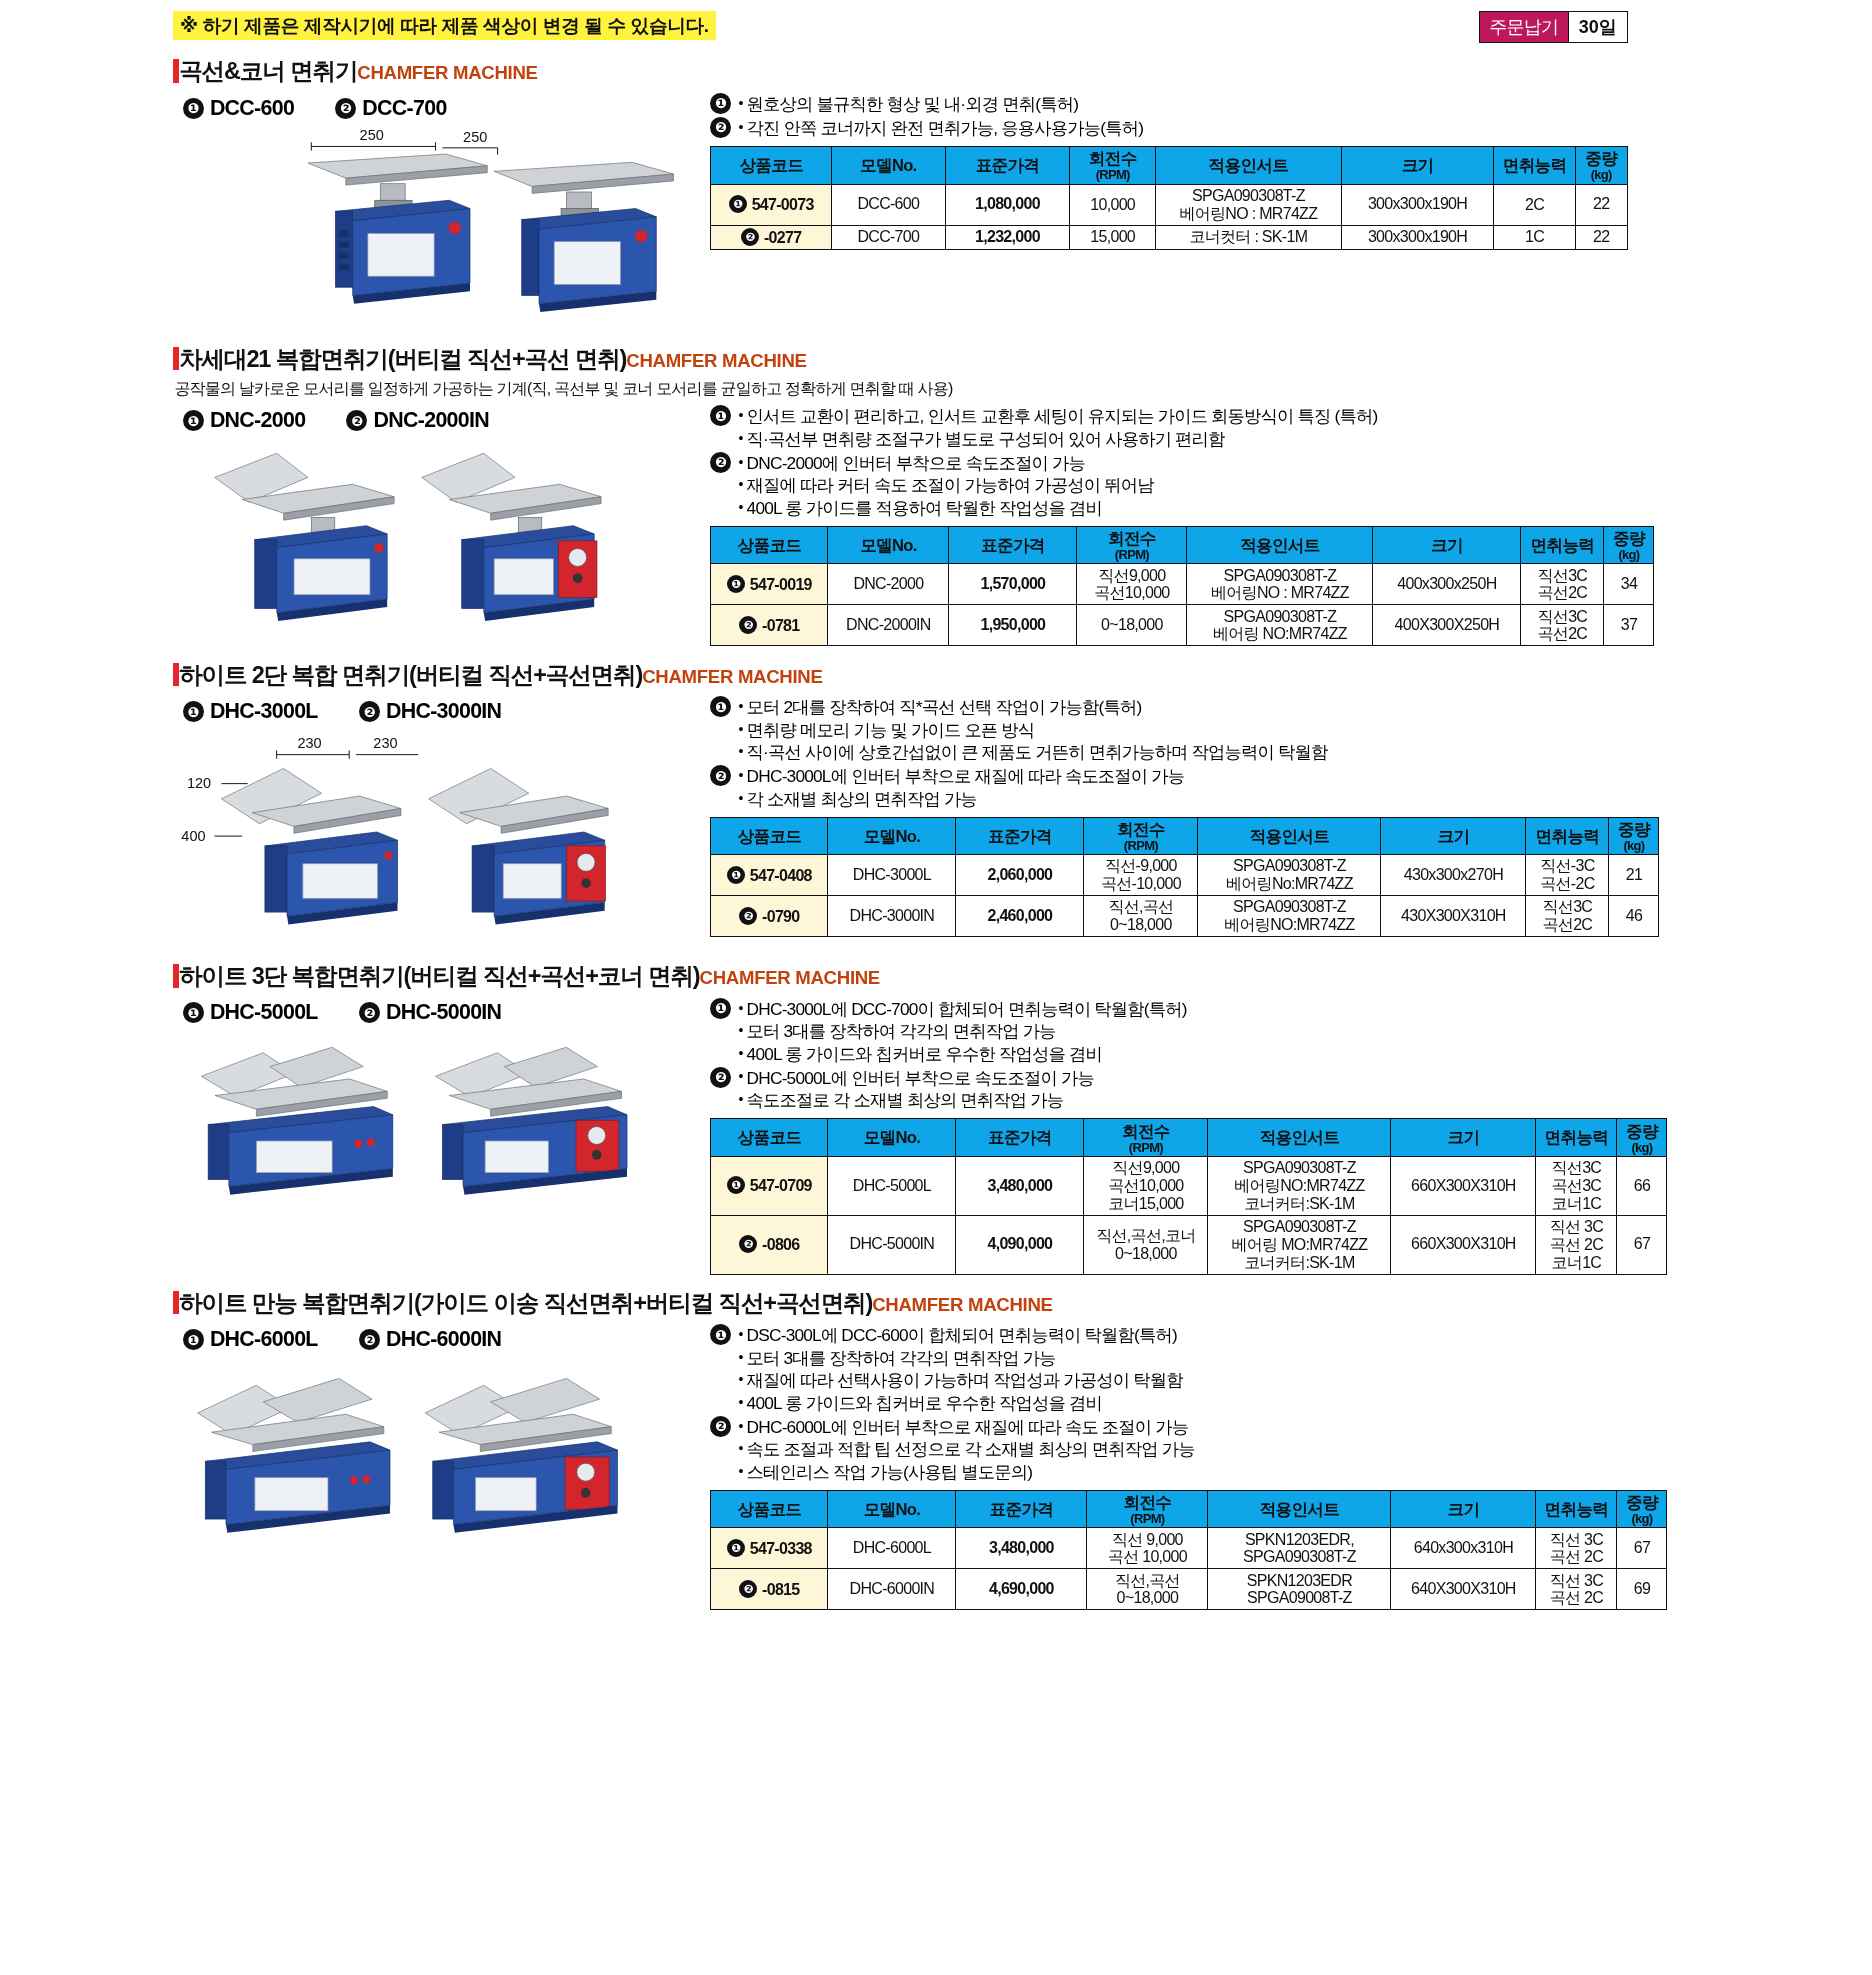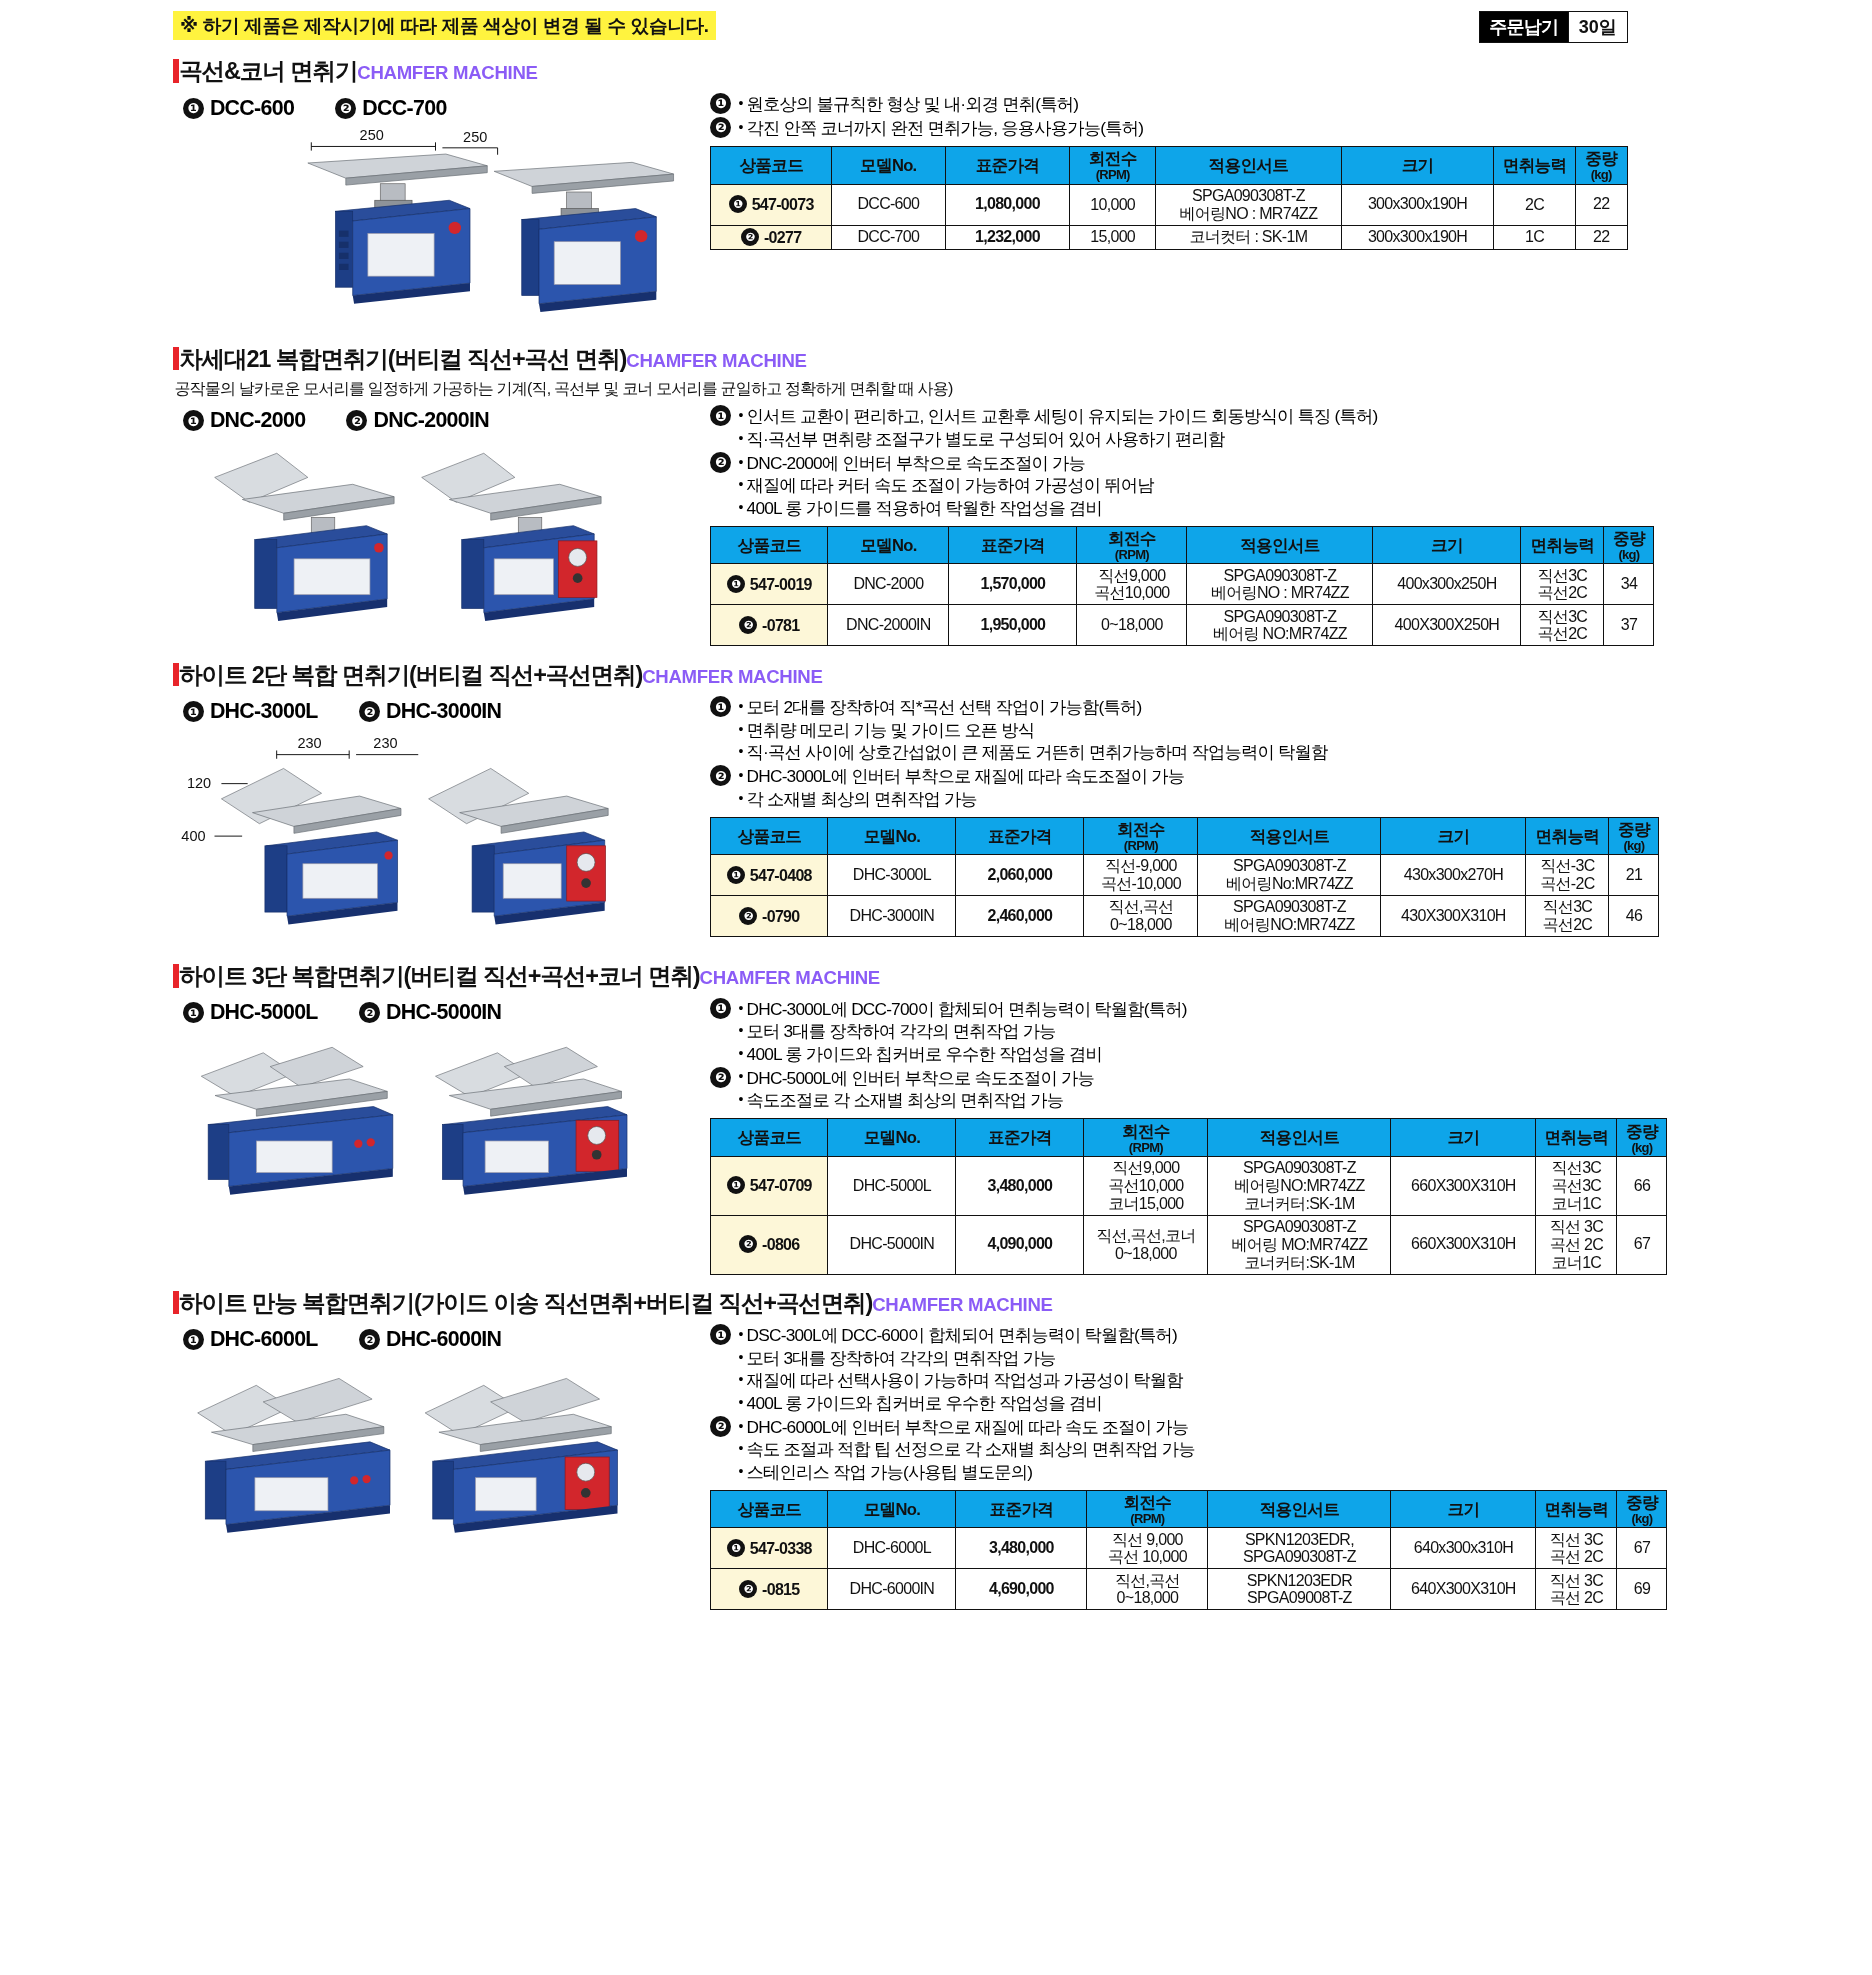--- a/index.html
+++ b/index.html
@@ -8,29 +8,29 @@
     width:1873px;
     color:#000;
     -webkit-font-smoothing:antialiased;
   }
   .page{width:1651px;position:relative;padding:0;box-sizing:border-box;}
 
   
   .topbar{display:flex;align-items:flex-start;justify-content:space-between;padding:11px 23.5px 0 173px;box-sizing:border-box;}
   .notice{background:#fff33f;font-size:18.6px;font-weight:bold;color:#111;padding:2.8px 7px;letter-spacing:-0.3px;line-height:1.25;}
   .deliv{display:flex;align-items:stretch;border:1.4px solid #111;height:32px;box-sizing:border-box;}
-  .deliv .lbl{background:#000000;color:#fff;font-weight:bold;font-size:18px;padding:2.8px 9.7px;display:flex;align-items:center;letter-spacing:-0.7px;}
+  .deliv .lbl{background:#be185d;color:#fff;font-weight:normal;font-size:18px;padding:2.8px 9.7px;display:flex;align-items:center;letter-spacing:-0.7px;}
   .deliv .val{background:#fff;color:#111;font-weight:bold;font-size:18px;padding:2.8px 9.7px;display:flex;align-items:center;border-left:1.4px solid #111;}
 
   
   .section{padding:0 23.5px 0 173px;box-sizing:border-box;position:relative;}
   .sec-title{display:flex;align-items:baseline;margin:12.4px 0 4.1px 0;}
   .sec-title .bar{display:inline-block;width:6.2px;height:23.5px;background:#e8242a;position:relative;top:3.5px;}
   .sec-title .ko{font-size:23.5px;font-weight:bold;letter-spacing:-1.1px;color:#111;}
-  .sec-title .en{font-size:18.6px;font-weight:bold;letter-spacing:-0.3px;color:#8b5cf6;}
+  .sec-title .en{font-size:18.6px;font-weight:bold;letter-spacing:-0.3px;color:#c2410c;}
   .sec-sub{font-size:16px;letter-spacing:-0.8px;color:#111;margin:0 0 4.1px 1.4px;}
 
   .models{display:flex;gap:41px;margin:4.1px 0 2.8px 9.7px;}
   .model-name{font-size:21.4px;font-weight:bold;letter-spacing:-0.7px;display:flex;align-items:center;gap:6.2px;}
   .num{display:inline-flex;align-items:center;justify-content:center;width:21px;height:21px;border-radius:50%;background:#111;color:#fff;font-size:14px;font-weight:bold;line-height:1;}
   .num.sm{width:18px;height:18px;font-size:11.7px;}
 
   .body-row{display:flex;gap:12.4px;align-items:flex-start;}
   .left-col{flex:0 0 525px;position:relative;}
   .right-col{flex:1 1 auto;min-width:0;}

